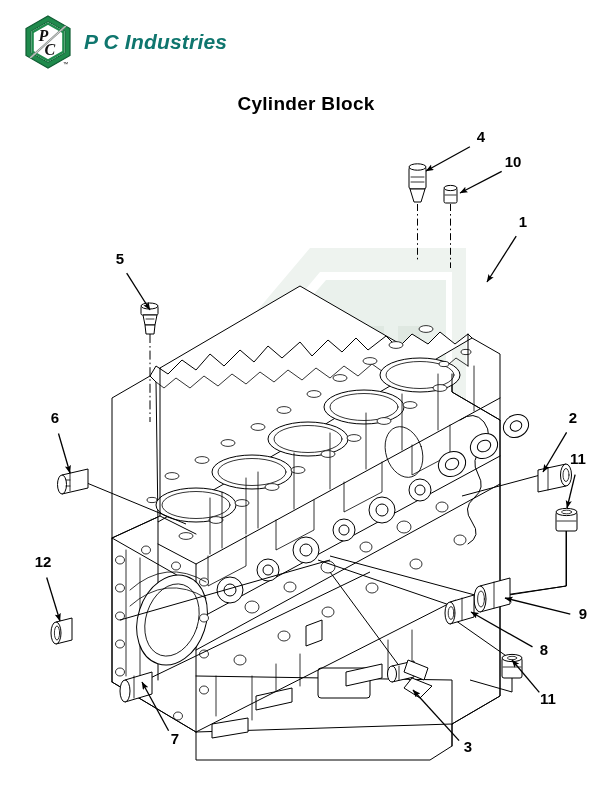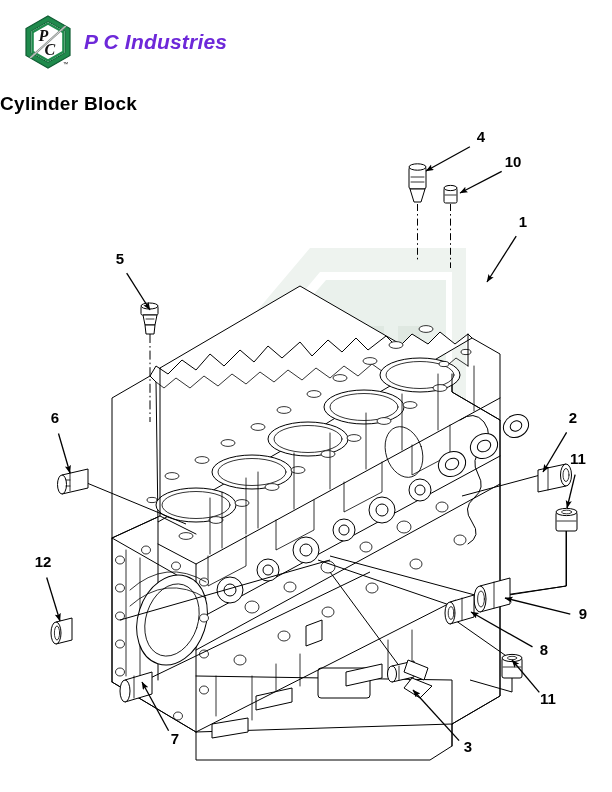--- a/index.html
+++ b/index.html
@@ -12,33 +12,33 @@
     position:relative;
   }
   #page{position:relative;width:612px;height:792px;}
 
   
   #header{position:absolute;left:0;top:0;width:612px;height:80px;}
   #brand{position:absolute;left:22px;top:14px;display:flex;align-items:center;gap:10px;}
   #logo-mark{position:relative;width:52px;height:56px;}
   #brand-name{
     font-size:21px;font-weight:bold;font-style:italic;
-    letter-spacing:.2px;white-space:nowrap;color:#6d28d9;
+    letter-spacing:.2px;white-space:nowrap;color:#0f766e;
   }
   #groups-block{
     position:absolute;right:74px;top:30px;
     text-align:center;line-height:1.35;
   }
   #groups-label{font-size:12.5px;font-weight:bold;}
   #groups-range{font-size:13px;font-weight:bold;white-space:nowrap;}
 
   
   #page-title{
     position:absolute;left:0;top:93px;width:612px;
-    font-size:19px;font-weight:bold;letter-spacing:.3px;
+    text-align:center;font-size:19px;font-weight:bold;letter-spacing:.3px;
   }
 
   
   #diagram{position:absolute;left:0;top:120px;width:612px;height:672px;}
   #diagram svg{display:block;}
   .cal{font-family:"Liberation Sans", sans-serif;font-size:15px;font-weight:bold;fill:#000;}
   .ln{stroke:#000;fill:none;}
   .art{stroke:#000;fill:none;stroke-width:1;stroke-linejoin:round;stroke-linecap:round;}
   .artf{stroke:#000;fill:#ffffff;stroke-width:1;stroke-linejoin:round;}
   .thin{stroke-width:.8;}

